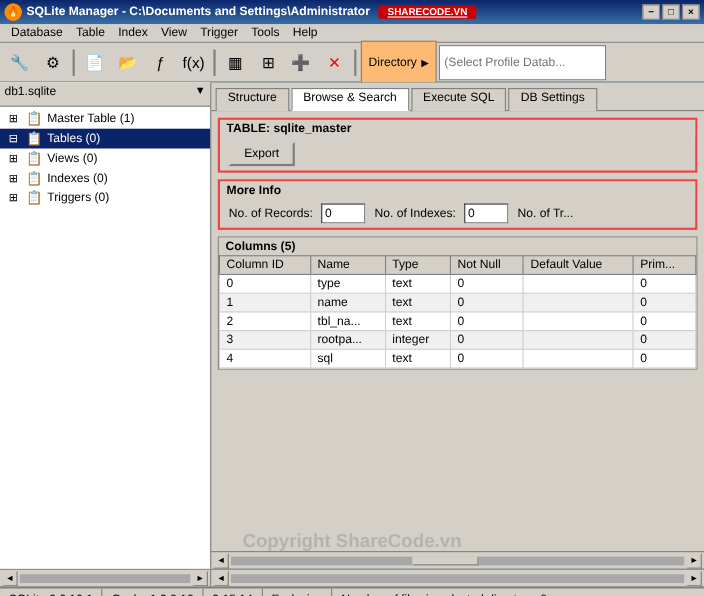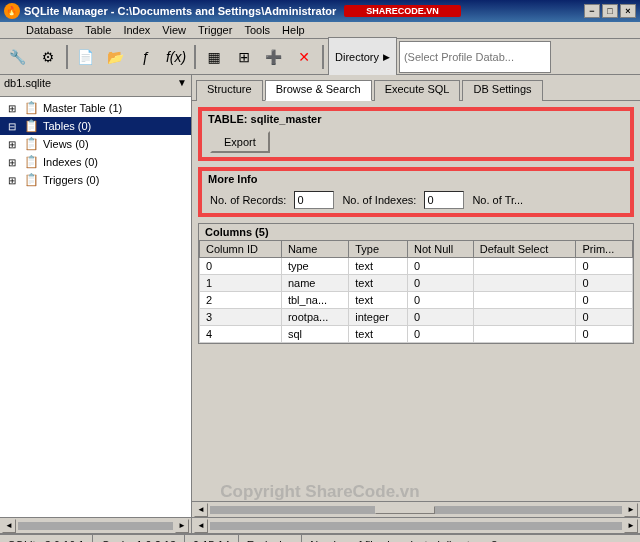--- a/index.html
+++ b/index.html
@@ -53,32 +53,33 @@
       display: flex;
       align-items: center;
       justify-content: center;
       cursor: pointer;
       color: #000;
     }
     .sharecode-badge {
       background: #cc0000;
       color: white;
       font-size: 9px;
-      padding: 1px 22px;
+      padding: 1px 8px;
       border-radius: 2px;
       margin-left: 4px;
+      text-decoration: underline;
     }
 
     
     #menu-bar {
       background: #d4d0c8;
       height: 17px;
       display: flex;
       align-items: flex-end;
-      padding: 0 20px;
+      padding: 0 4px;
       border-bottom: 1px solid #808080;
     }
     .menu-item {
       padding: 2px 6px;
       cursor: pointer;
       font-size: 11px;
     }
 
     
     #toolbar {
@@ -103,21 +104,21 @@
     }
     .toolbar-separator {
       width: 2px;
       height: 24px;
       background: #808080;
       margin: 0 2px;
     }
     .directory-btn {
       display: flex;
       align-items: center;
-      background: #e5e5e5;
+      background: #fdba74;
       border: 1px solid #808080;
       padding: 2px 6px;
       cursor: pointer;
       font-size: 11px;
       height: 40px;
     }
     .directory-arrow {
       margin-left: 4px;
       font-size: 9px;
     }
@@ -220,21 +221,21 @@
     
     #content {
       flex: 1;
       background: #d4d0c8;
       padding: 6px;
       overflow: auto;
     }
 
     
     .section-box {
-      border: 4px solid #ef4444;
+      border: 2px solid #ef4444;
       background: #d4d0c8;
       margin-bottom: 6px;
     }
     .section-title {
       font-size: 11px;
       font-weight: bold;
       padding: 2px 6px;
       background: #d4d0c8;
     }
     .section-content {
@@ -371,21 +372,21 @@
   </div>
 
   <div id="toolbar">
 
     <div class="toolbar-btn" title="New">🔧</div>
     <div class="toolbar-btn" title="Settings">⚙</div>
     <div class="toolbar-separator"></div>
     <div class="toolbar-btn" title="Open">📄</div>
     <div class="toolbar-btn" title="Open Folder">📂</div>
     <div class="toolbar-btn" title="Script">ƒ</div>
-    <div class="toolbar-btn" title="f(x)" style="font-style:italic;">f(x)</div>
+    <div class="toolbar-btn" title="f(x)" style="">f(x)</div>
     <div class="toolbar-separator"></div>
     <div class="toolbar-btn" title="Table">▦</div>
     <div class="toolbar-btn" title="Grid">⊞</div>
     <div class="toolbar-btn" title="Add Row">➕</div>
     <div class="toolbar-btn" title="Delete Row" style="color:red;">✕</div>
     <div class="toolbar-separator"></div>
 
     <div class="directory-btn">
       <span>Directory</span>
       <span class="directory-arrow">▶</span>
@@ -461,21 +462,21 @@
 
         <div class="columns-box">
           <div class="section-title">Columns (5)</div>
           <table class="columns-table">
             <thead>
               <tr>
                 <th>Column ID</th>
                 <th>Name</th>
                 <th>Type</th>
                 <th>Not Null</th>
-                <th>Default Select</th>
+                <th>Default Value</th>
                 <th>Prim...</th>
               </tr>
             </thead>
             <tbody id="columns-tbody">
             <tr>
                   <td>0</td>
                   <td>type</td>
                   <td>text</td>
                   <td>0</td>
                   <td></td>

